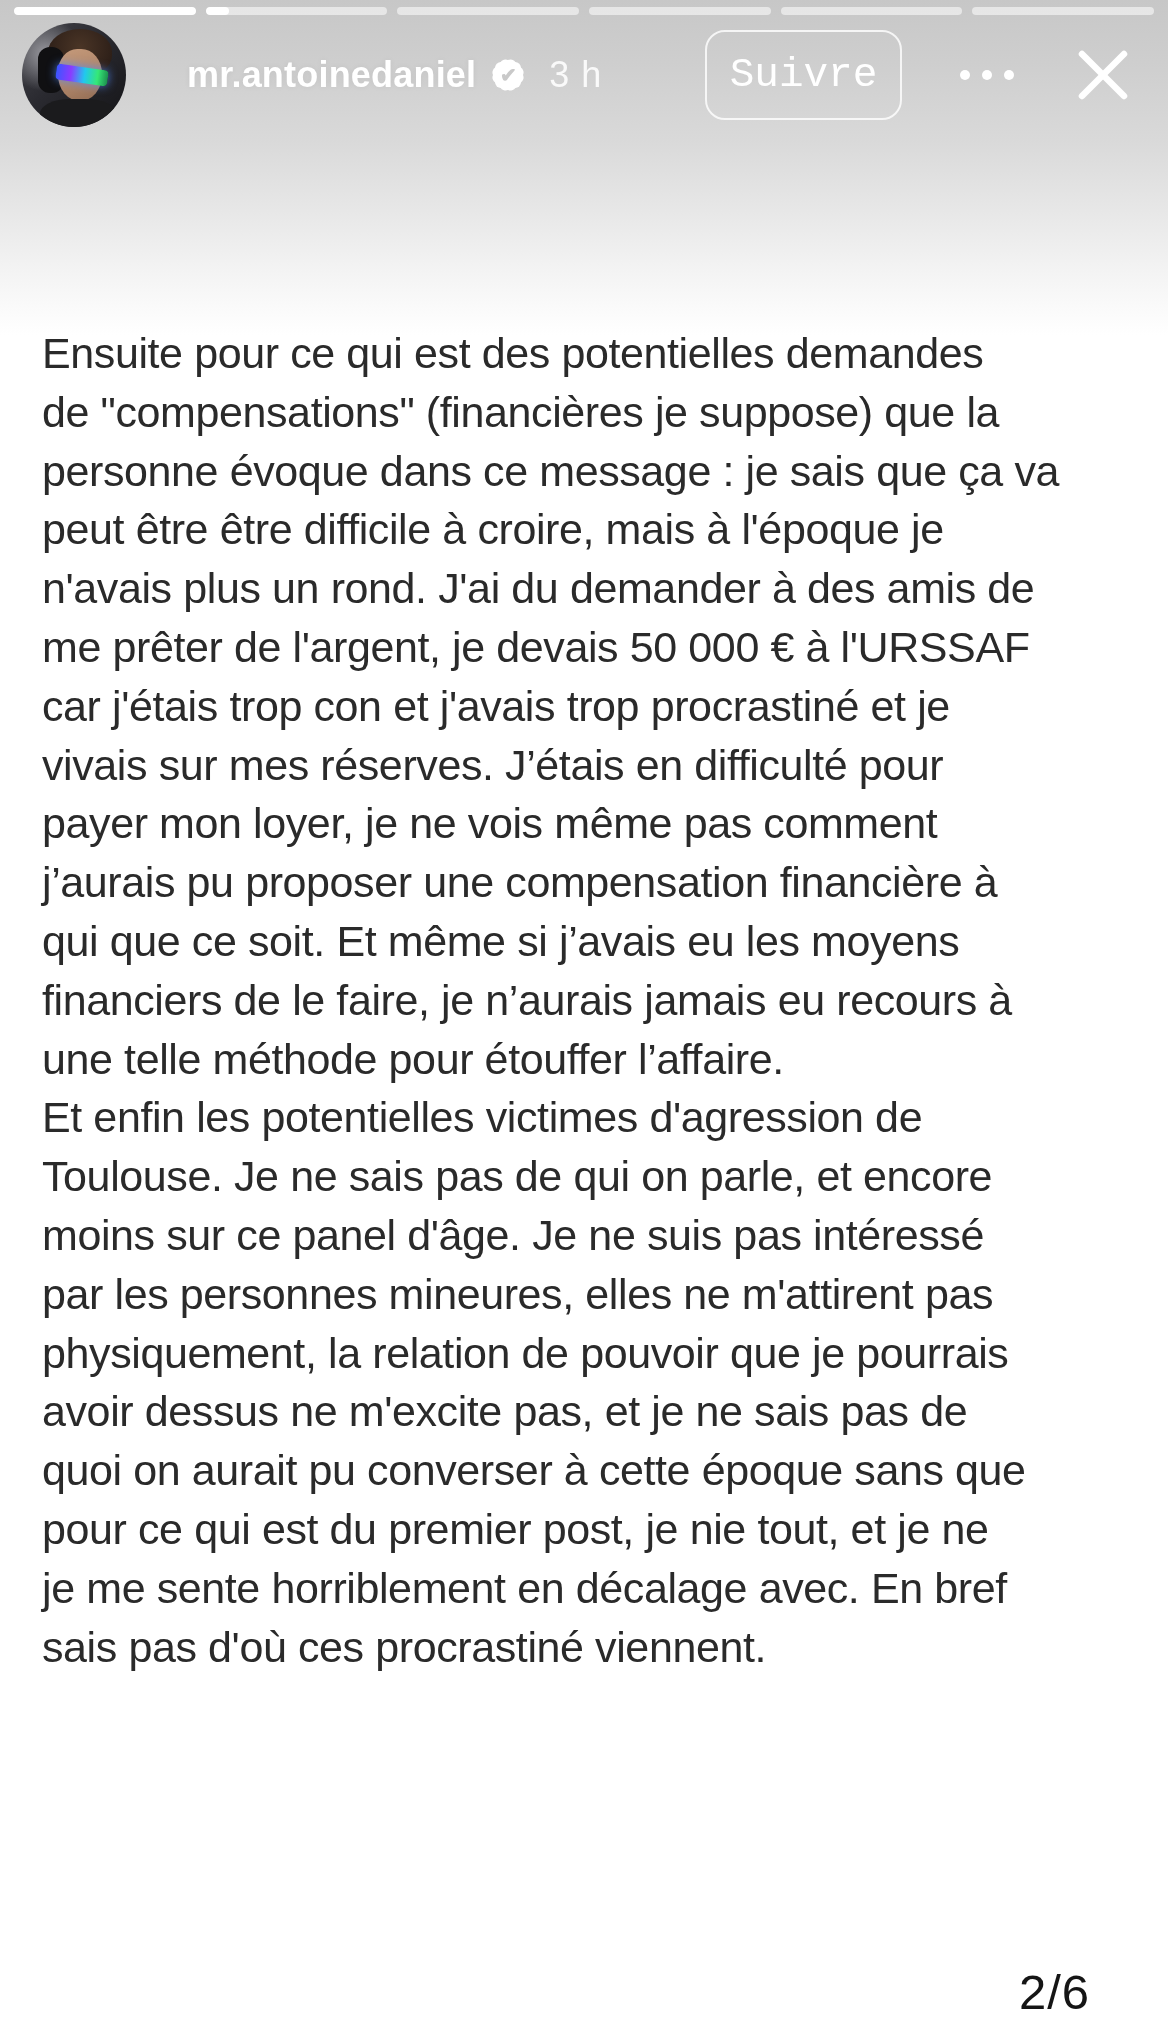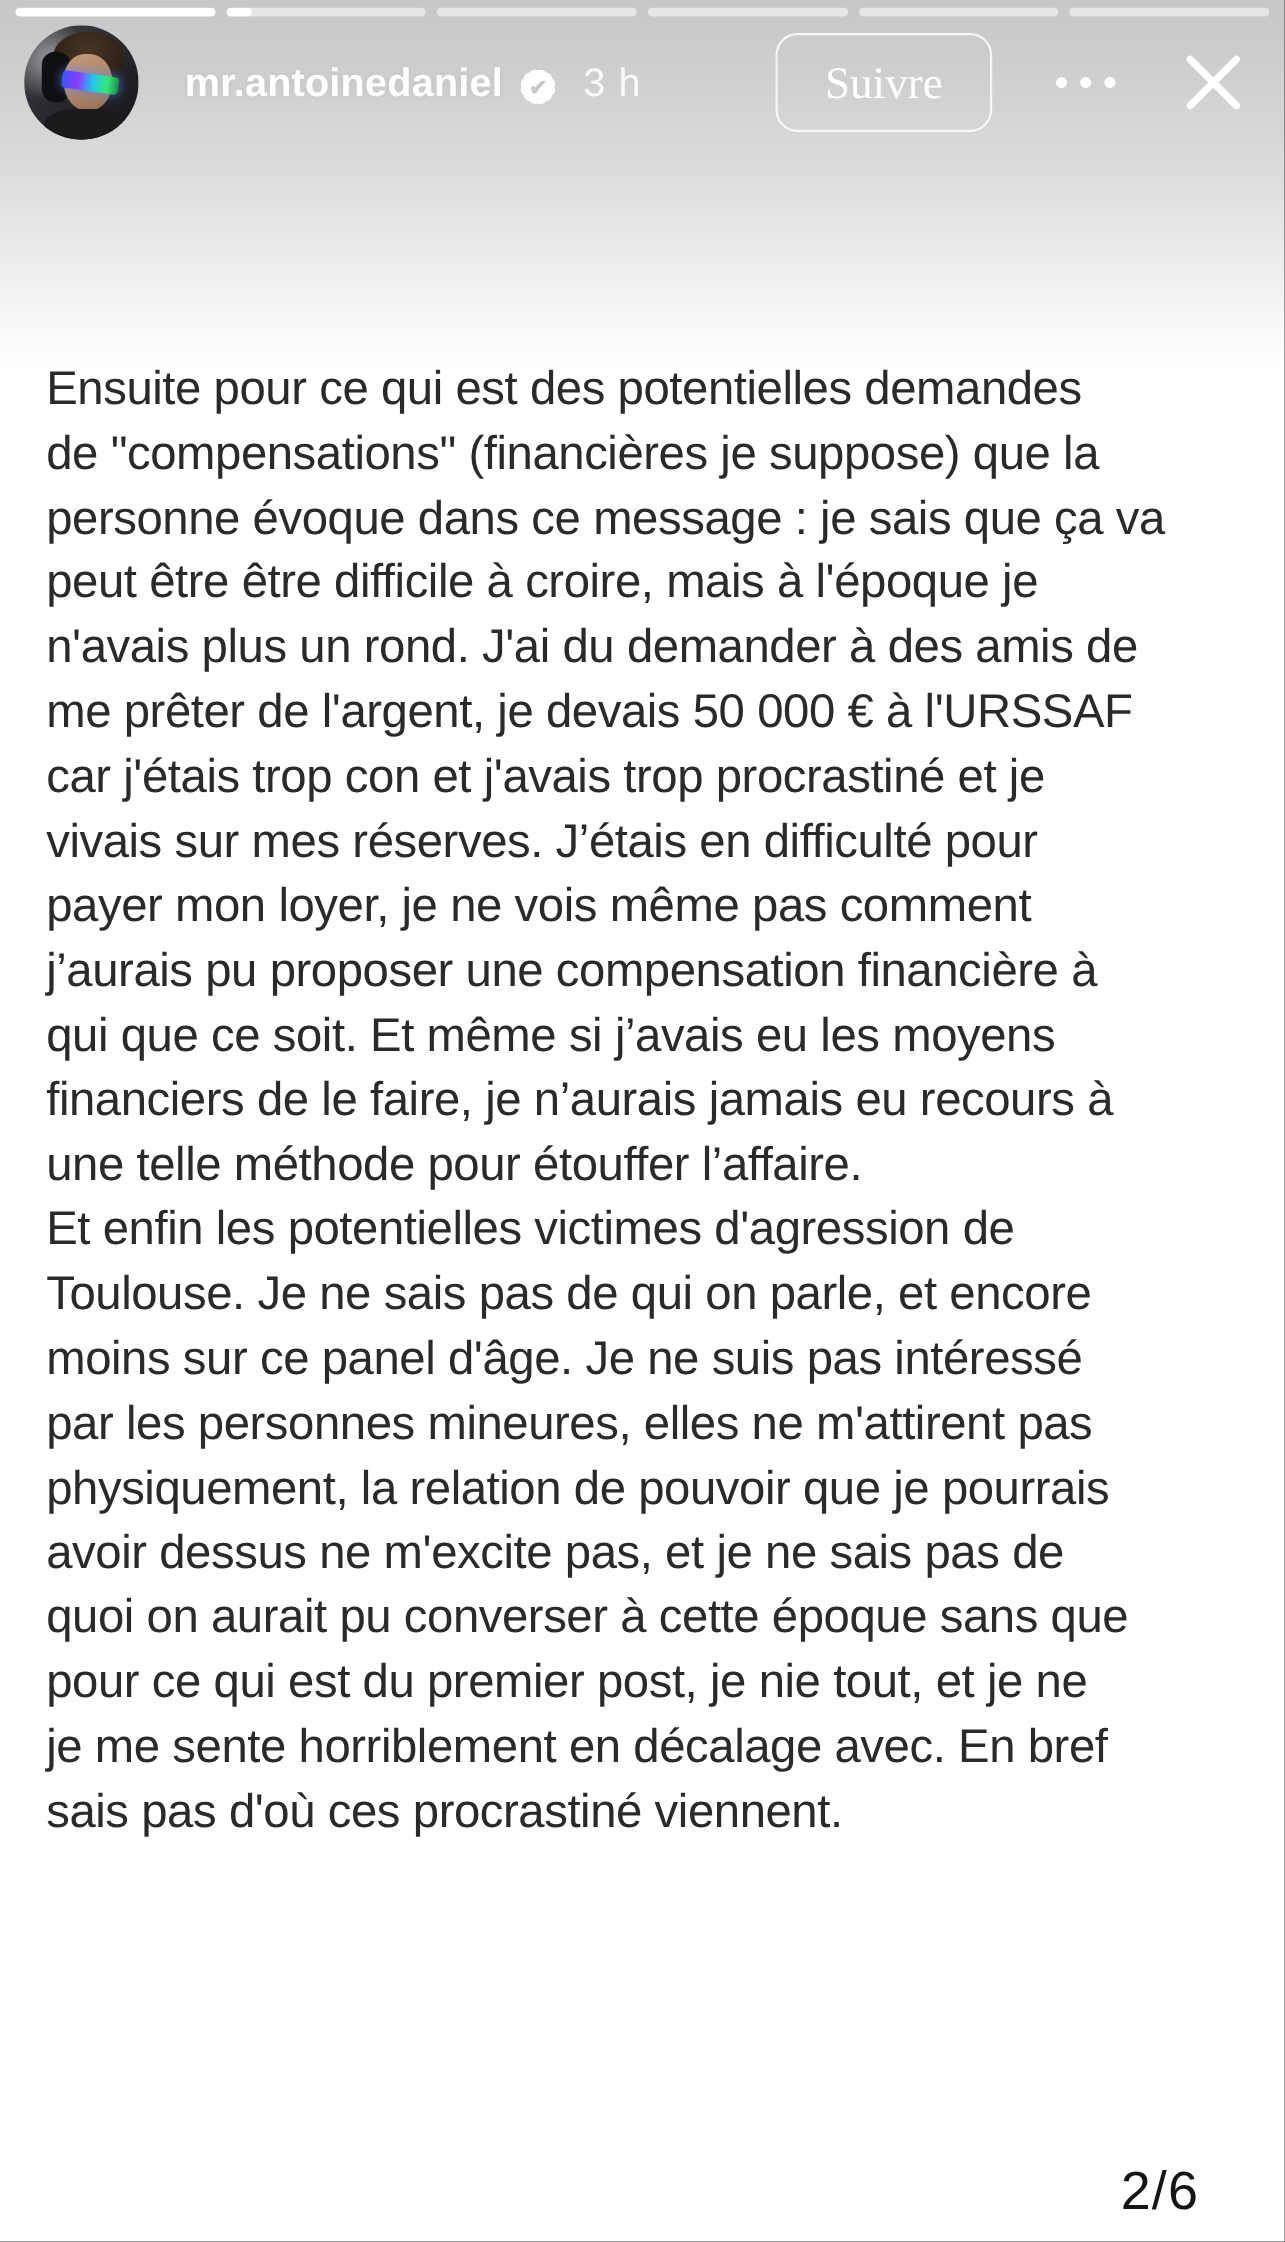--- a/index.html
+++ b/index.html
@@ -59,21 +59,21 @@
   .avatar .glasses{
     position:absolute;left:34px;top:44px;width:52px;height:16px;
     border-radius:4px;transform:rotate(8deg);
     background:linear-gradient(90deg,#3a56ff 0%,#8a3bff 28%,#21c8ee 55%,#35e877 80%,#1d8f4e 100%);
     box-shadow:0 0 10px rgba(80,140,255,0.8);
   }
   .avatar .shirt{
     position:absolute;left:18px;bottom:-8px;width:76px;height:36px;
     border-radius:40% 40% 0 0;background:#1b1b1d;
   }
-  .name-group{display:flex;align-items:flex-end;margin-left:42px;}
+  .name-group{display:flex;align-items:center;margin-left:61px;}
   .username{
     font-size:36px;font-weight:700;color:#ffffff;letter-spacing:0.2px;
     text-shadow:0 0 6px rgba(0,0,0,0.06);
   }
   .badge{
     width:34px;height:34px;margin-left:15px;position:relative;flex:0 0 auto;
   }
   .badge .sq{
     position:absolute;left:4px;top:4px;width:26px;height:26px;
     background:#ffffff;border-radius:6px;
@@ -87,21 +87,21 @@
   }
   .timestamp{
     margin-left:24px;font-size:36px;font-weight:400;
     color:rgba(255,255,255,0.88);letter-spacing:1px;
   }
   .follow-btn{
     margin-left:auto;
     width:197px;height:90px;box-sizing:border-box;
     border:2px solid rgba(255,255,255,0.8);border-radius:20px;
     background:transparent;color:#ffffff;
-    font-family:Liberation Serif, serif;
+    font-family:Liberation Mono, monospace;
     font-size:41px;font-weight:400;
     display:flex;align-items:center;justify-content:center;
     cursor:pointer;
   }
   .more-btn{
     margin-left:58px;display:flex;gap:12px;align-items:center;
     height:40px;cursor:pointer;flex:0 0 auto;
   }
   .more-btn .dot{width:10px;height:10px;border-radius:50%;background:#ffffff;}
   .close-btn{

